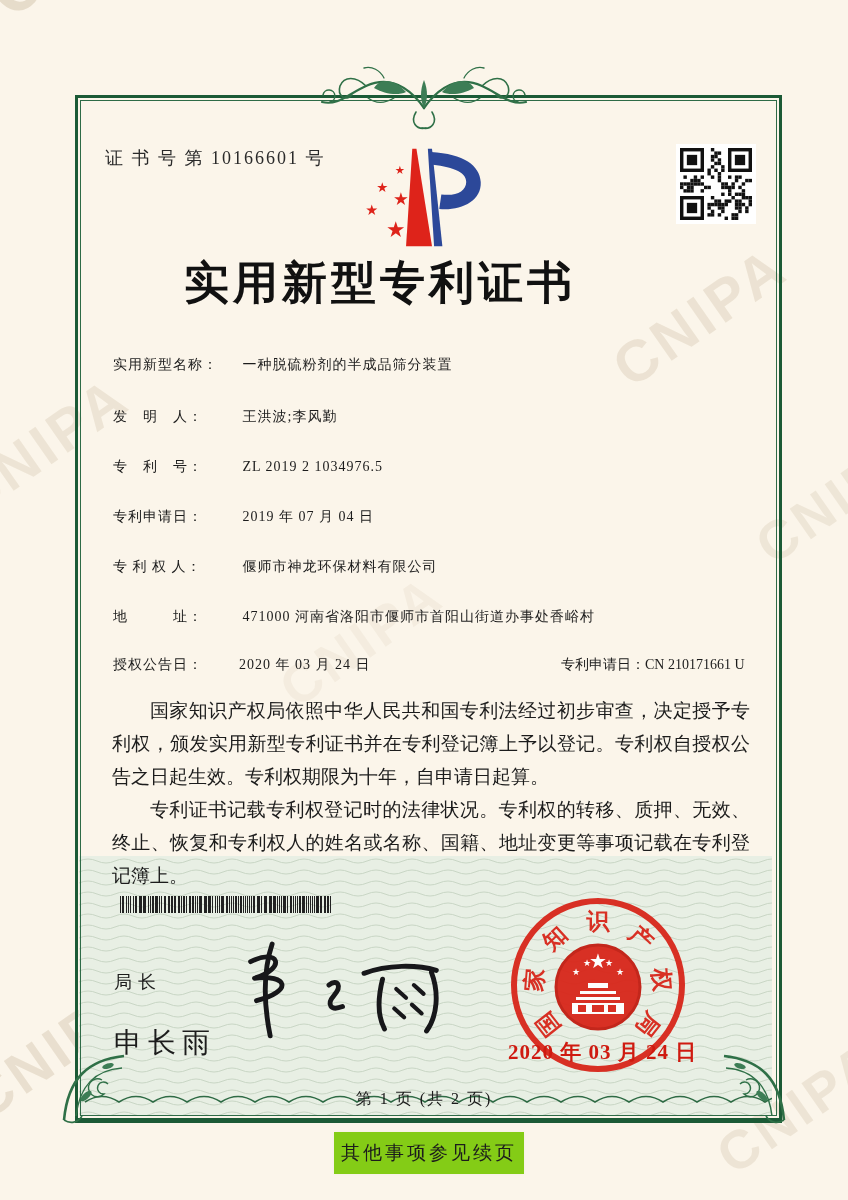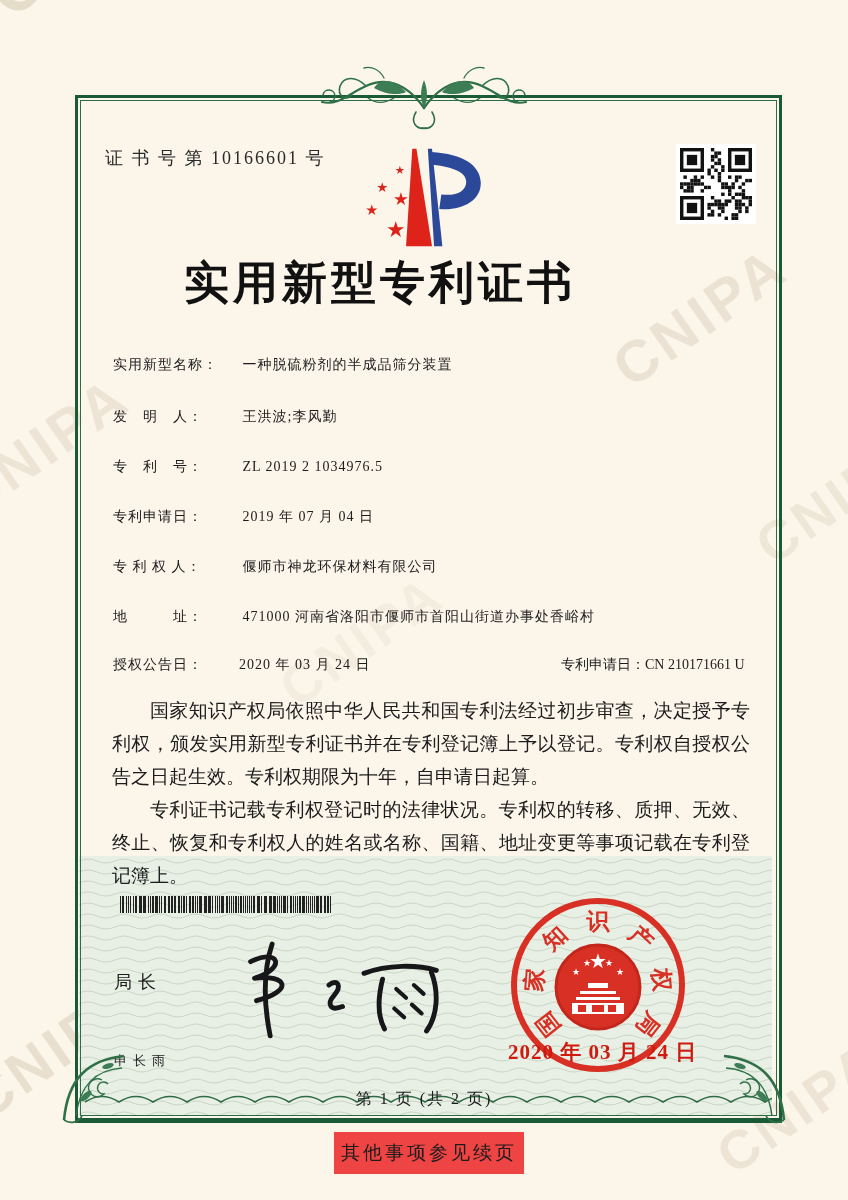--- a/index.html
+++ b/index.html
@@ -42,31 +42,31 @@
   .frow{position:absolute;left:113px;font-size:14px;z-index:3;white-space:nowrap;}
   .flabel{display:inline-block;min-width:126px;letter-spacing:1px;}
   .fvalue{letter-spacing:1px;}
   .grant2{position:absolute;left:448px;top:0;}
   .paras{
     position:absolute;left:112px;top:694px;width:638px;z-index:3;
     font-size:19px;line-height:33px;text-align:justify;
   }
   .paras p{margin:0;text-indent:2em;}
   .sigtitle{position:absolute;left:114px;top:970px;font-size:18px;letter-spacing:6px;z-index:3;}
-  .signame{position:absolute;left:114px;top:1052px;font-size:13px;letter-spacing:6px;z-index:3;}
+  .signame{position:absolute;left:114px;top:1024px;font-size:28px;letter-spacing:6px;z-index:3;}
   .signature{position:absolute;left:235px;top:933px;z-index:4;}
   .sealwrap{position:absolute;left:508px;top:895px;width:180px;height:180px;z-index:4;opacity:.95;}
   .sealdate{
     position:absolute;left:505px;top:1038px;width:195px;text-align:center;
     font-size:21px;color:#cf1a10;letter-spacing:1px;z-index:5;font-weight:bold;
   }
   .pageinfo{position:absolute;left:0;top:1089px;width:848px;text-align:center;font-size:16px;letter-spacing:2px;z-index:3;}
   .note{
     position:absolute;left:334px;top:1132px;width:190px;padding:8px 0;text-align:center;
-    background:#ef4444;font-size:19px;letter-spacing:3px;z-index:7;box-shadow:0 0 4px rgba(0,0,0,0.03);
+    background:#84cc16;font-size:19px;letter-spacing:3px;z-index:7;box-shadow:0 0 4px rgba(0,0,0,0.03);
   }
   .ornament{position:absolute;z-index:7;pointer-events:none;}
   .barcode{position:absolute;left:120px;top:896px;z-index:3;}
   .logo{position:absolute;left:348px;top:142px;z-index:3;}
 </style>
 </head>
 <body>
 
 <div class="waveband">
   <svg id="waves-svg" width="693" height="260">

